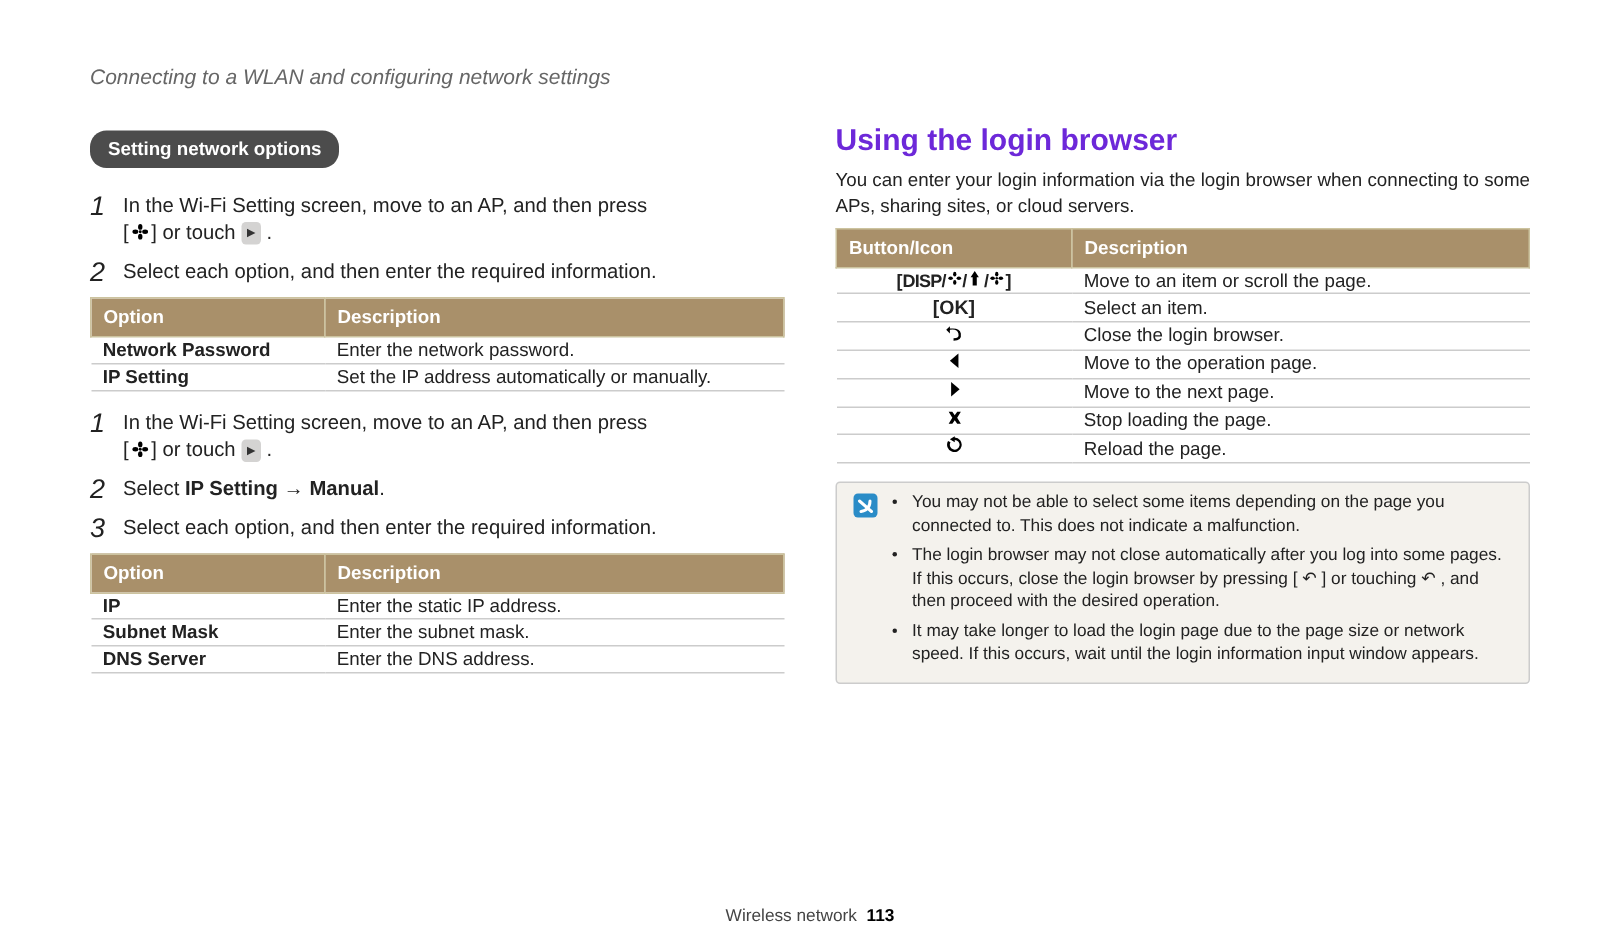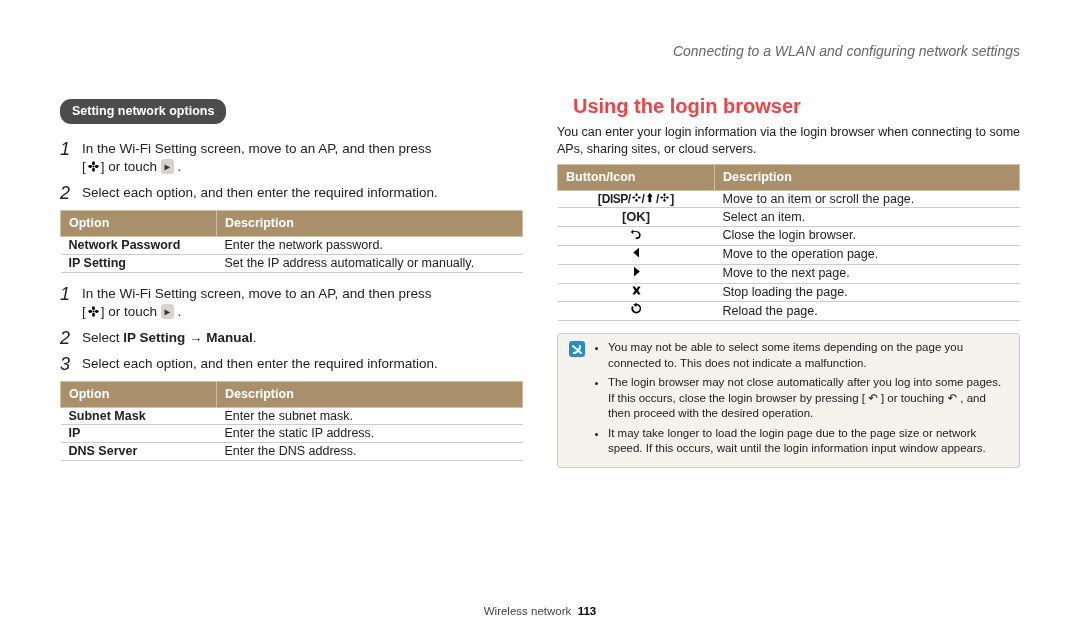--- a/index.html
+++ b/index.html
@@ -17,22 +17,21 @@
     box-sizing: border-box;
     padding: 42px 60px 22px 60px;
     width: 100%;
     height: 100%;
     position: relative;
   }
   .page-title {
     font-style: italic;
     color: #666;
     font-size: 14px;
-    margin-bottom: 32px;
-    text-align: right;
+    margin-bottom: 20px;
   }
   .cols {
     display: flex;
     gap: 34px;
   }
   .col {
     flex: 1;
     min-width: 0;
   }
   .pill {
@@ -101,24 +100,24 @@
   table.opt td.first {
     font-weight: 700;
     width: 140px;
   }
   table.icon td.first {
     font-weight: 400;
     width: 140px;
     text-align: center;
   }
   .h2 {
-    color: #ef4444;
+    color: #6d28d9;
     font-size: 20px;
     font-weight: 700;
-    margin: 0 0 4px 16px;
+    margin: 0 0 4px 0;
   }
   .para {
     font-size: 12.5px;
     margin: 0 0 6px 0;
   }
   .note {
     display: flex;
     border: 1px solid #ccc;
     border-radius: 3px;
     background: #f4f2ed;
@@ -240,26 +239,26 @@
         </div>
       </div>
 
       <table class="opt">
         <tbody>
             <tr>
           <th>Option</th>
           <th>Description</th>
         </tr>
         <tr>
+          <td class="first">IP</td>
+          <td>Enter the static IP address.</td>
+        </tr>
+        <tr>
           <td class="first">Subnet Mask</td>
           <td>Enter the subnet mask.</td>
-        </tr>
-        <tr>
-          <td class="first">IP</td>
-          <td>Enter the static IP address.</td>
         </tr>
         <tr>
           <td class="first">DNS Server</td>
           <td>Enter the DNS address.</td>
         </tr>
       </tbody>
         </table>
 
     </div>
 

